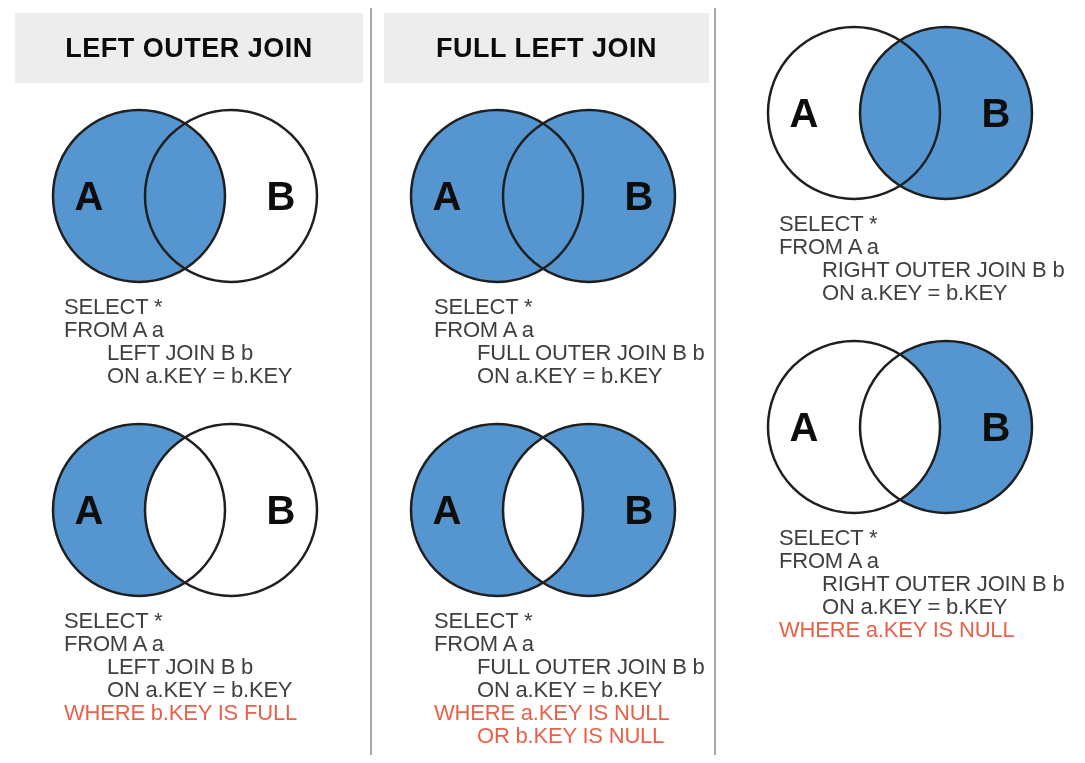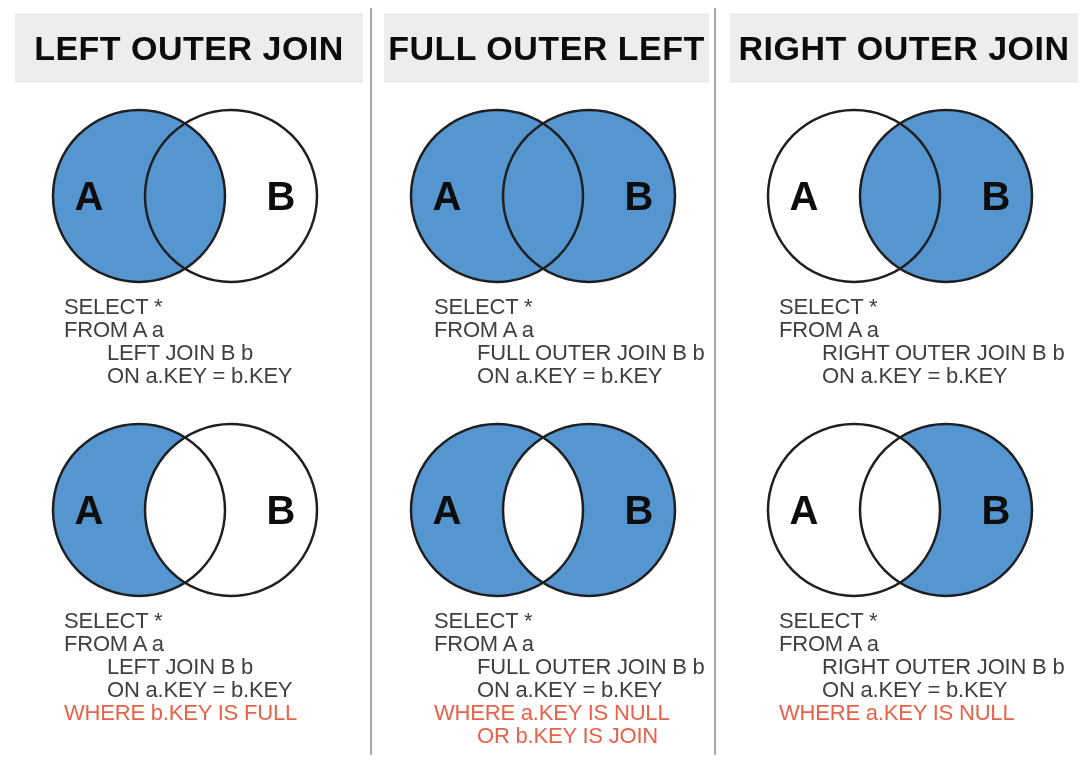--- a/index.html
+++ b/index.html
@@ -36,21 +36,21 @@
   .col-2 { width: 345px; }
   .col-3 { width: 370px; }
   .col-header {
     margin-top: 13px;
     height: 70px;
     width: 94%;
     background: var(--header-bg, #ededed);
     display: flex;
     align-items: center;
     justify-content: center;
-    font-size: 34px;
+    font-size: 27px;
     font-weight: 800;
     letter-spacing: 0.5px;
     color: #0c0c0c;
     white-space: nowrap;
     margin-left: 8px;
   }
   .venn {
     display: block;
     margin-top: 20px;
   }
@@ -118,21 +118,21 @@
   </svg>
       <div class="sql">
         <span class="sql-line">SELECT *</span>
         <span class="sql-line">FROM A a</span>
         <span class="sql-line indent">LEFT JOIN B b</span>
         <span class="sql-line indent">ON a.KEY = b.KEY</span>
         <span class="sql-line hl">WHERE b.KEY IS FULL</span>
       </div>
     </div>
     <div class="col col-2">
-      <div class="col-header">FULL OUTER LEFT</div>
+      <div class="col-header">FULL LEFT JOIN</div>
   <svg class="venn" width="320" height="186" viewBox="0 0 320 186">
     <defs>
       <clipPath id="clip-a-1-0">
             <circle cx="114" cy="93" r="86"></circle>
           </clipPath>
     </defs>
     <circle cx="114" cy="93" r="86" fill="#5596d0"></circle>
     <circle cx="206" cy="93" r="86" fill="#5596d0"></circle>
     <circle cx="206" cy="93" r="86" clip-path="url(#clip-a-1-0)" fill="#5596d0"></circle>
     <circle cx="114" cy="93" r="86" fill="none" stroke="#1f1f1f" stroke-width="2.5"></circle>
@@ -159,25 +159,24 @@
     <circle cx="206" cy="93" r="86" fill="none" stroke="#1f1f1f" stroke-width="2.5"></circle>
     <text class="venn-label" x="64" y="93" text-anchor="middle" dominant-baseline="central">A</text>
     <text class="venn-label" x="256" y="93" text-anchor="middle" dominant-baseline="central">B</text>
   </svg>
       <div class="sql">
         <span class="sql-line">SELECT *</span>
         <span class="sql-line">FROM A a</span>
         <span class="sql-line indent">FULL OUTER JOIN B b</span>
         <span class="sql-line indent">ON a.KEY = b.KEY</span>
         <span class="sql-line hl">WHERE a.KEY IS NULL</span>
-        <span class="sql-line indent hl">OR b.KEY IS JOIN</span>
+        <span class="sql-line indent hl">OR b.KEY IS NULL</span>
       </div>
     </div>
     <div class="col col-3">
-      <div class="col-header">RIGHT OUTER JOIN</div>
   <svg class="venn" width="320" height="186" viewBox="0 0 320 186">
     <defs>
       <clipPath id="clip-a-2-0">
             <circle cx="114" cy="93" r="86"></circle>
           </clipPath>
     </defs>
     <circle cx="114" cy="93" r="86" fill="#ffffff"></circle>
     <circle cx="206" cy="93" r="86" fill="#5596d0"></circle>
     <circle cx="206" cy="93" r="86" clip-path="url(#clip-a-2-0)" fill="#5596d0"></circle>
     <circle cx="114" cy="93" r="86" fill="none" stroke="#1f1f1f" stroke-width="2.5"></circle>

